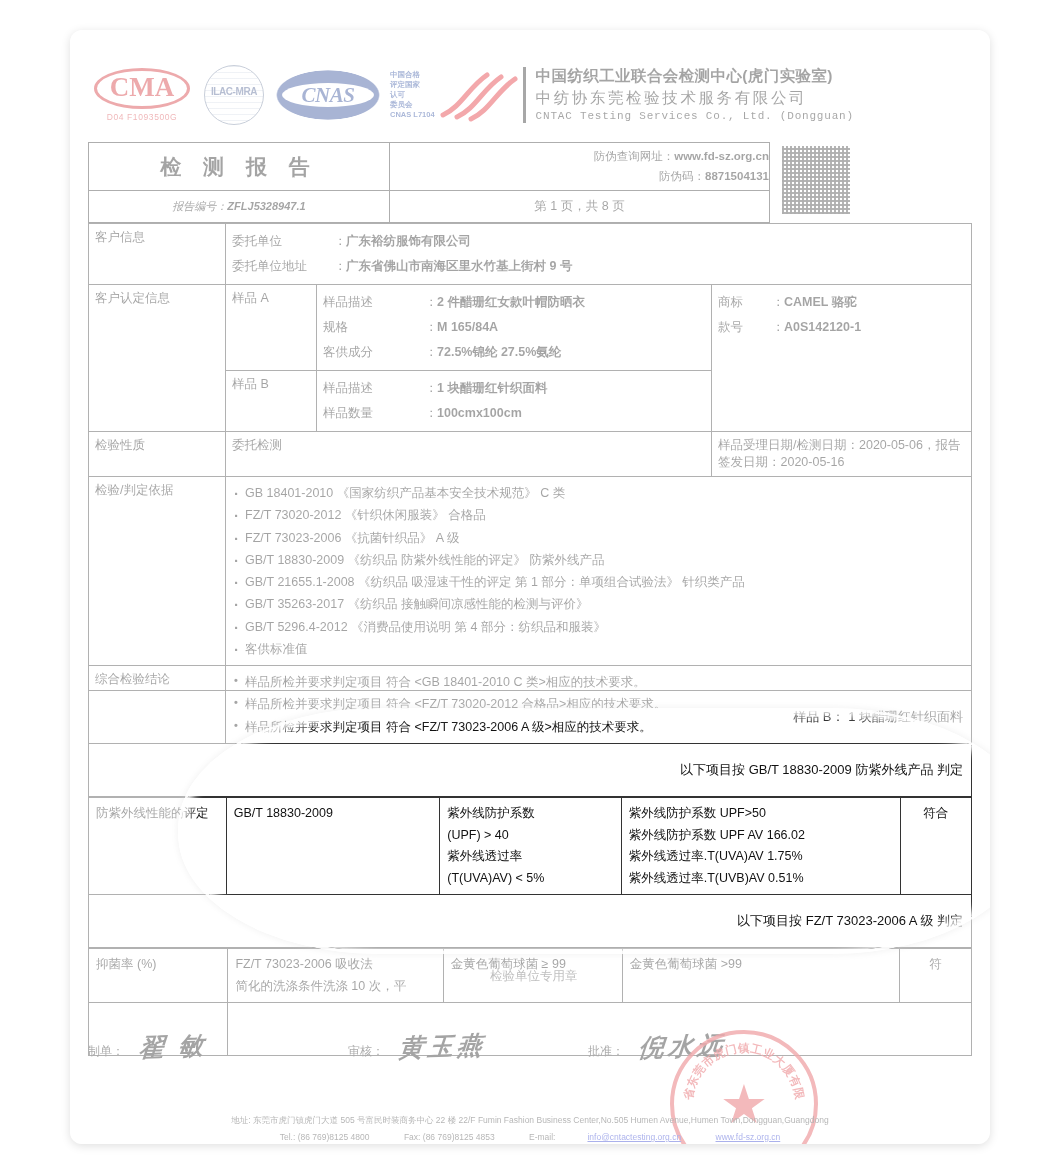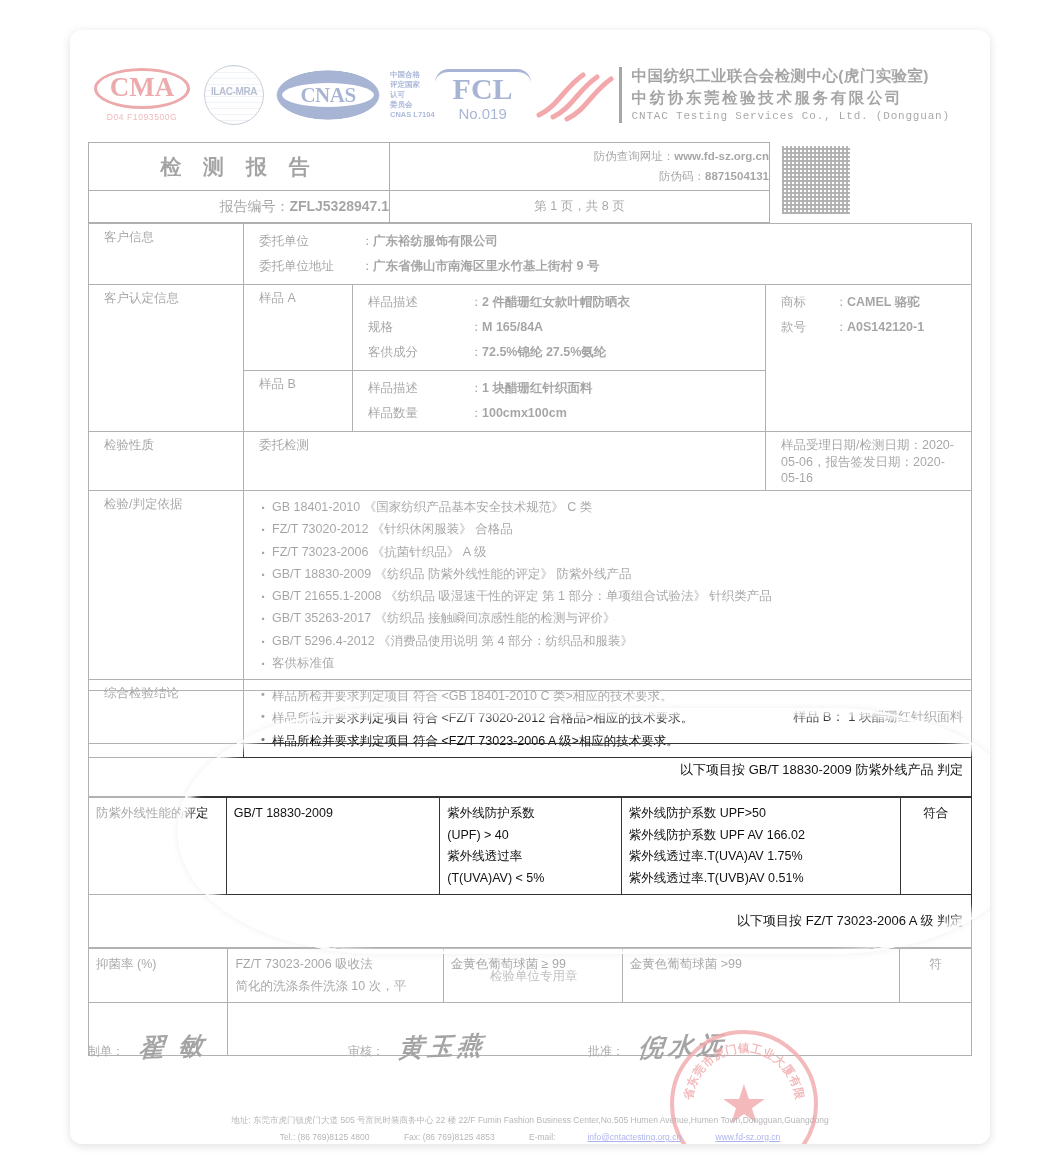--- a/index.html
+++ b/index.html
@@ -77,78 +77,78 @@
     background: radial-gradient(ellipse 52px 25px at 50% 50%, #1b3a8f 0 97%, transparent 100%);
     border-radius: 50%;
     position: relative;
   }
   .cnas-e:after {
     content:""; position:absolute; left:6px; right:6px; top:13px; height:24px;
     background:#fff; border-radius:50%;
   }
   .cnas-t {
     position: absolute; left:0; right:0; top:13px;
-    font-size: 21px; font-weight: bold; 
+    font-size: 21px; font-weight: bold; font-style: italic;
     color: #1b3a8f; font-family: "Liberation Serif", serif;
     letter-spacing: -0.5px;
   }
   .cnas-cn {
     font-size: 7.5px; color:#22449a; line-height: 1.32; text-align:left;
     margin-left: 2px; font-weight: bold;
   }
   .logo-cnasblock { display:flex; align-items:center; gap:4px; }
   .logo-fcl { width: 96px; text-align: center; color:#1b3a8f; }
   .fcl-t {
     font-size: 30px; font-weight: bold; letter-spacing: 0px;
     font-family: "Liberation Serif", serif;
     border-top: 3px solid #1b3a8f; border-radius: 14px 14px 0 0;
     padding-top: 2px; line-height: 1;
   }
   .fcl-n { font-size: 15px; margin-top: 1px; }
   .logo-wave { width: 84px; height: 56px; position: relative; }
   .divline { width: 3px; height: 56px; background:#1a1a1a; margin: 0 10px 0 4px; }
   .org { line-height: 1.42; }
   .org-cn1 { font-size: 15.5px; font-weight: bold; color:#111; letter-spacing: .4px; }
-  .org-cn2 { font-size: 15.5px; font-weight: bold; color:#111; letter-spacing: 2.6px; }
+  .org-cn2 { font-size: 15.5px; font-weight: normal; color:#111; letter-spacing: 2.6px; }
   .org-en  { font-size: 11px; color:#111; letter-spacing: .8px; font-family:"Liberation Mono", monospace; }
 
   
   .ttable {
     position:absolute; left: 18px; top: 112px;
     width: 682px; border-collapse: collapse; padding-left: 48px;
   }
   .ttable td { border: 1.4px solid #2a2a2a; padding: 0; }
   .t-title {
     text-align:center; font-size: 21px; font-weight: bold;
     letter-spacing: 8px; height: 45px; color:#111;
   }
   .t-anti { text-align:right; font-size: 11.5px; line-height:1.7; padding: 4px 0 !important; color:#111;}
   .t-anti b { font-weight: bold; }
-  .t-no { text-align:right; font-size: 14px; height: 31px; color:#111; }
+  .t-no { text-align:center; font-size: 11px; height: 31px; color:#111;font-style:italic; }
   .t-no b { font-weight:bold; }
   .t-page { text-align:center; font-size: 12.5px; height: 31px; color:#111; }
 
   .qr {
     position:absolute; left: 712px; top: 116px;
     width: 68px; height: 68px;
     background-color: #fff;
     background-image:
       repeating-linear-gradient(90deg, #111 0 2px, transparent 2px 4px),
       repeating-linear-gradient(0deg, #111 0 2px, transparent 2px 4px);
     background-blend-mode: multiply;
     opacity: .82;
   }
 
   
   .mtable {
     position:absolute; left: 18px; top: 193px;
     width: 884px; border-collapse: collapse;
     font-size: 12.5px; color:#111;
   }
-  .mtable td { border: 1px solid #333; padding: 5px 15px; vertical-align: top; }
+  .mtable td { border: 1px solid #333; padding: 5px 6px; vertical-align: top; }
   .lbl { width: 124px; }
   .kv { display:flex; }
   .kv .k { width: 102px; flex: none; }
   .kv .c { width: 12px; flex:none; }
   .kv .v { font-weight: bold; }
   .row-sp { line-height: 2.0; }
   .bul { list-style:none; margin:0; padding:0; }
   .bul li { line-height: 1.78; position: relative; padding-left: 13px; }
   .bul li:before { content:"·"; position:absolute; left:2px; top:-1px; font-weight:bold; font-size: 15px;}
   .bul.dot li:before { content:"•"; font-size: 11px; top:0px; }
@@ -254,24 +254,20 @@
           </div>
           <div class="cnas-cn">
             <div>中国合格</div>
             <div>评定国家</div>
             <div>认可</div>
             <div>委员会</div>
             <div>CNAS L7104</div>
           </div>
         </div>
 
-        <div class="logo-fcl">
-          <div class="fcl-t">FCL</div>
-          <div class="fcl-n">No.019</div>
-        </div>
 
         <div class="logo-wave">
           <svg width="84" height="56" viewBox="0 0 84 56">
             <g stroke="#e01b24" stroke-width="5" fill="none" stroke-linecap="round">
               <path d="M8 48 C 26 40, 34 20, 52 8"></path>
               <path d="M22 50 C 40 42, 48 22, 66 10"></path>
               <path d="M36 52 C 54 44, 62 24, 80 12"></path>
             </g>
           </svg>
         </div>

